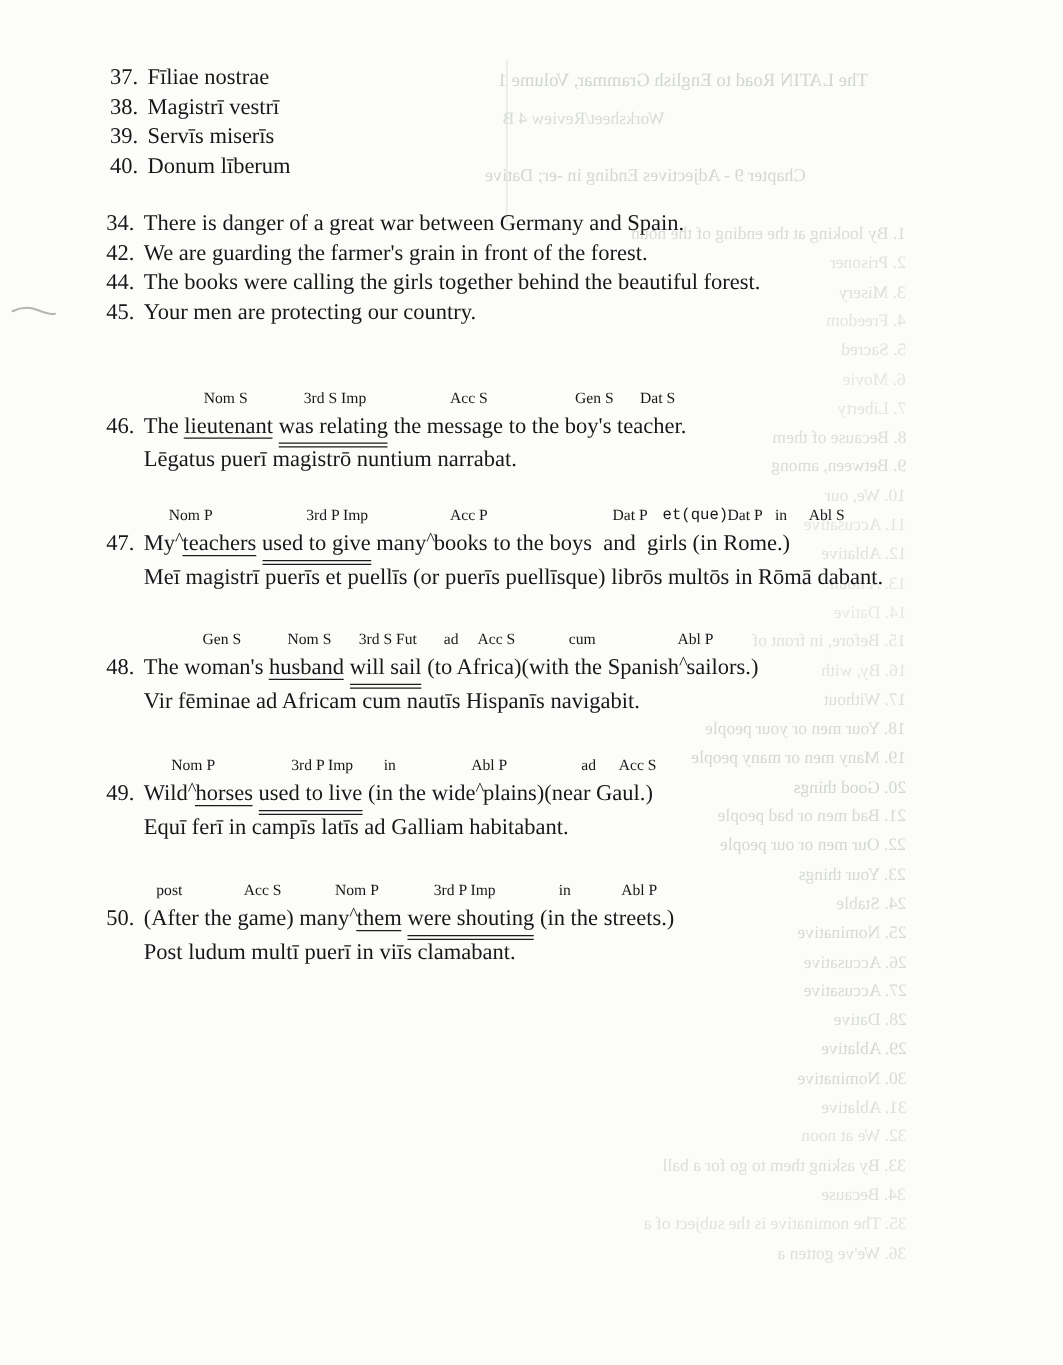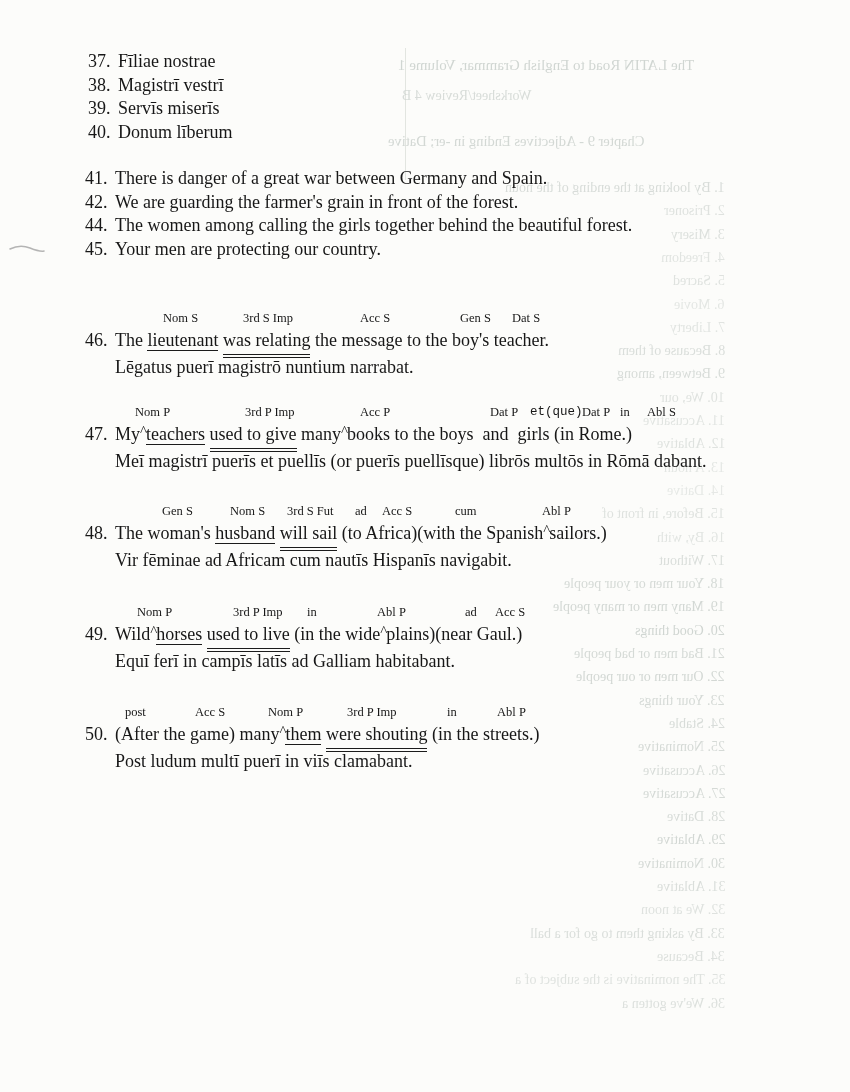--- a/index.html
+++ b/index.html
@@ -83,23 +83,23 @@
   </svg>
 
   <div id="vocab" class="abs" style="left:88px;top:50px;">
       <div class="row"><span class="num">37.</span><span>Fīliae nostrae</span></div>
       <div class="row"><span class="num">38.</span><span>Magistrī vestrī</span></div>
       <div class="row"><span class="num">39.</span><span>Servīs miserīs</span></div>
       <div class="row"><span class="num">40.</span><span>Donum līberum</span></div>
     </div>
 
   <div id="sentences" class="abs" style="left:85px;top:167px;">
-      <div class="row"><span class="num">41.</span><span>There is danger of a great war between Germany and Spain.</span></div>
+      <div class="row"><span class="num">34.</span><span>There is danger of a great war between Germany and Spain.</span></div>
       <div class="row"><span class="num">42.</span><span>We are guarding the farmer's grain in front of the forest.</span></div>
-      <div class="row"><span class="num">44.</span><span>The women among calling the girls together behind the beautiful forest.</span></div>
+      <div class="row"><span class="num">44.</span><span>The books were calling the girls together behind the beautiful forest.</span></div>
       <div class="row"><span class="num">45.</span><span>Your men are protecting our country.</span></div>
     </div>
 
   <div id="worked">
       <div class="group" style="top: 311px;">
         <div class="annrow">
           <span style="left: 78px;">Nom S</span>
           <span style="left: 158px;">3rd S Imp</span>
           <span style="left: 275px;">Acc S</span>
           <span style="left: 375px;">Gen S</span>

